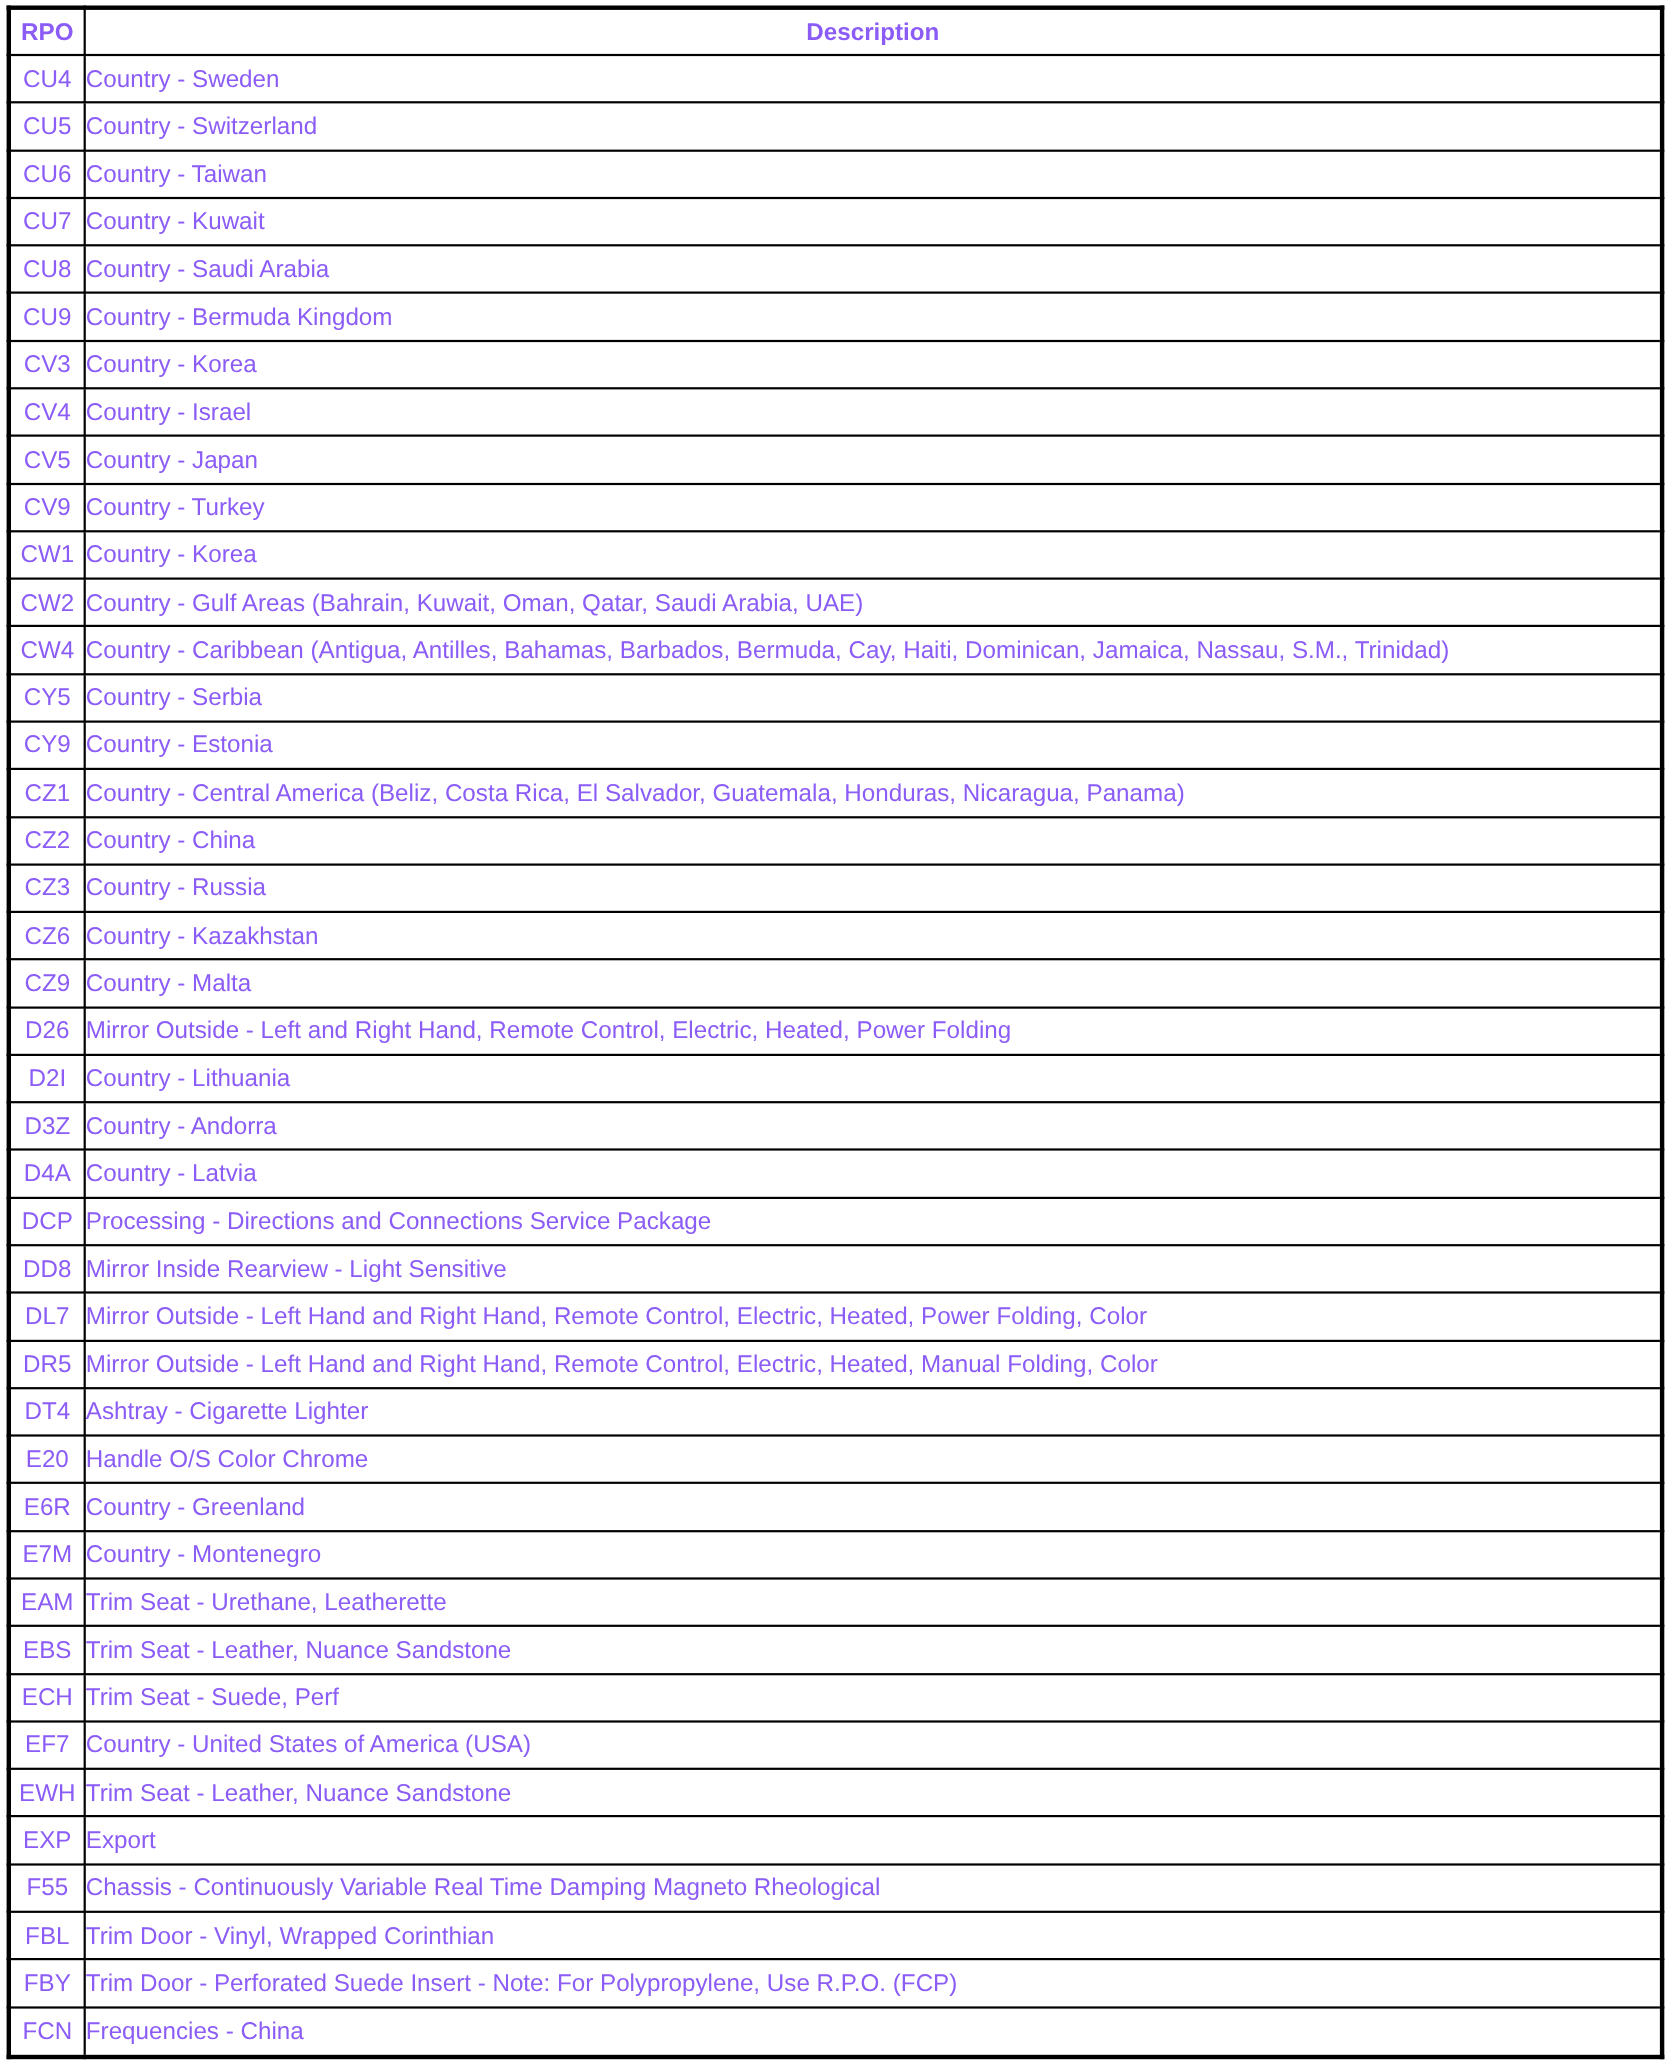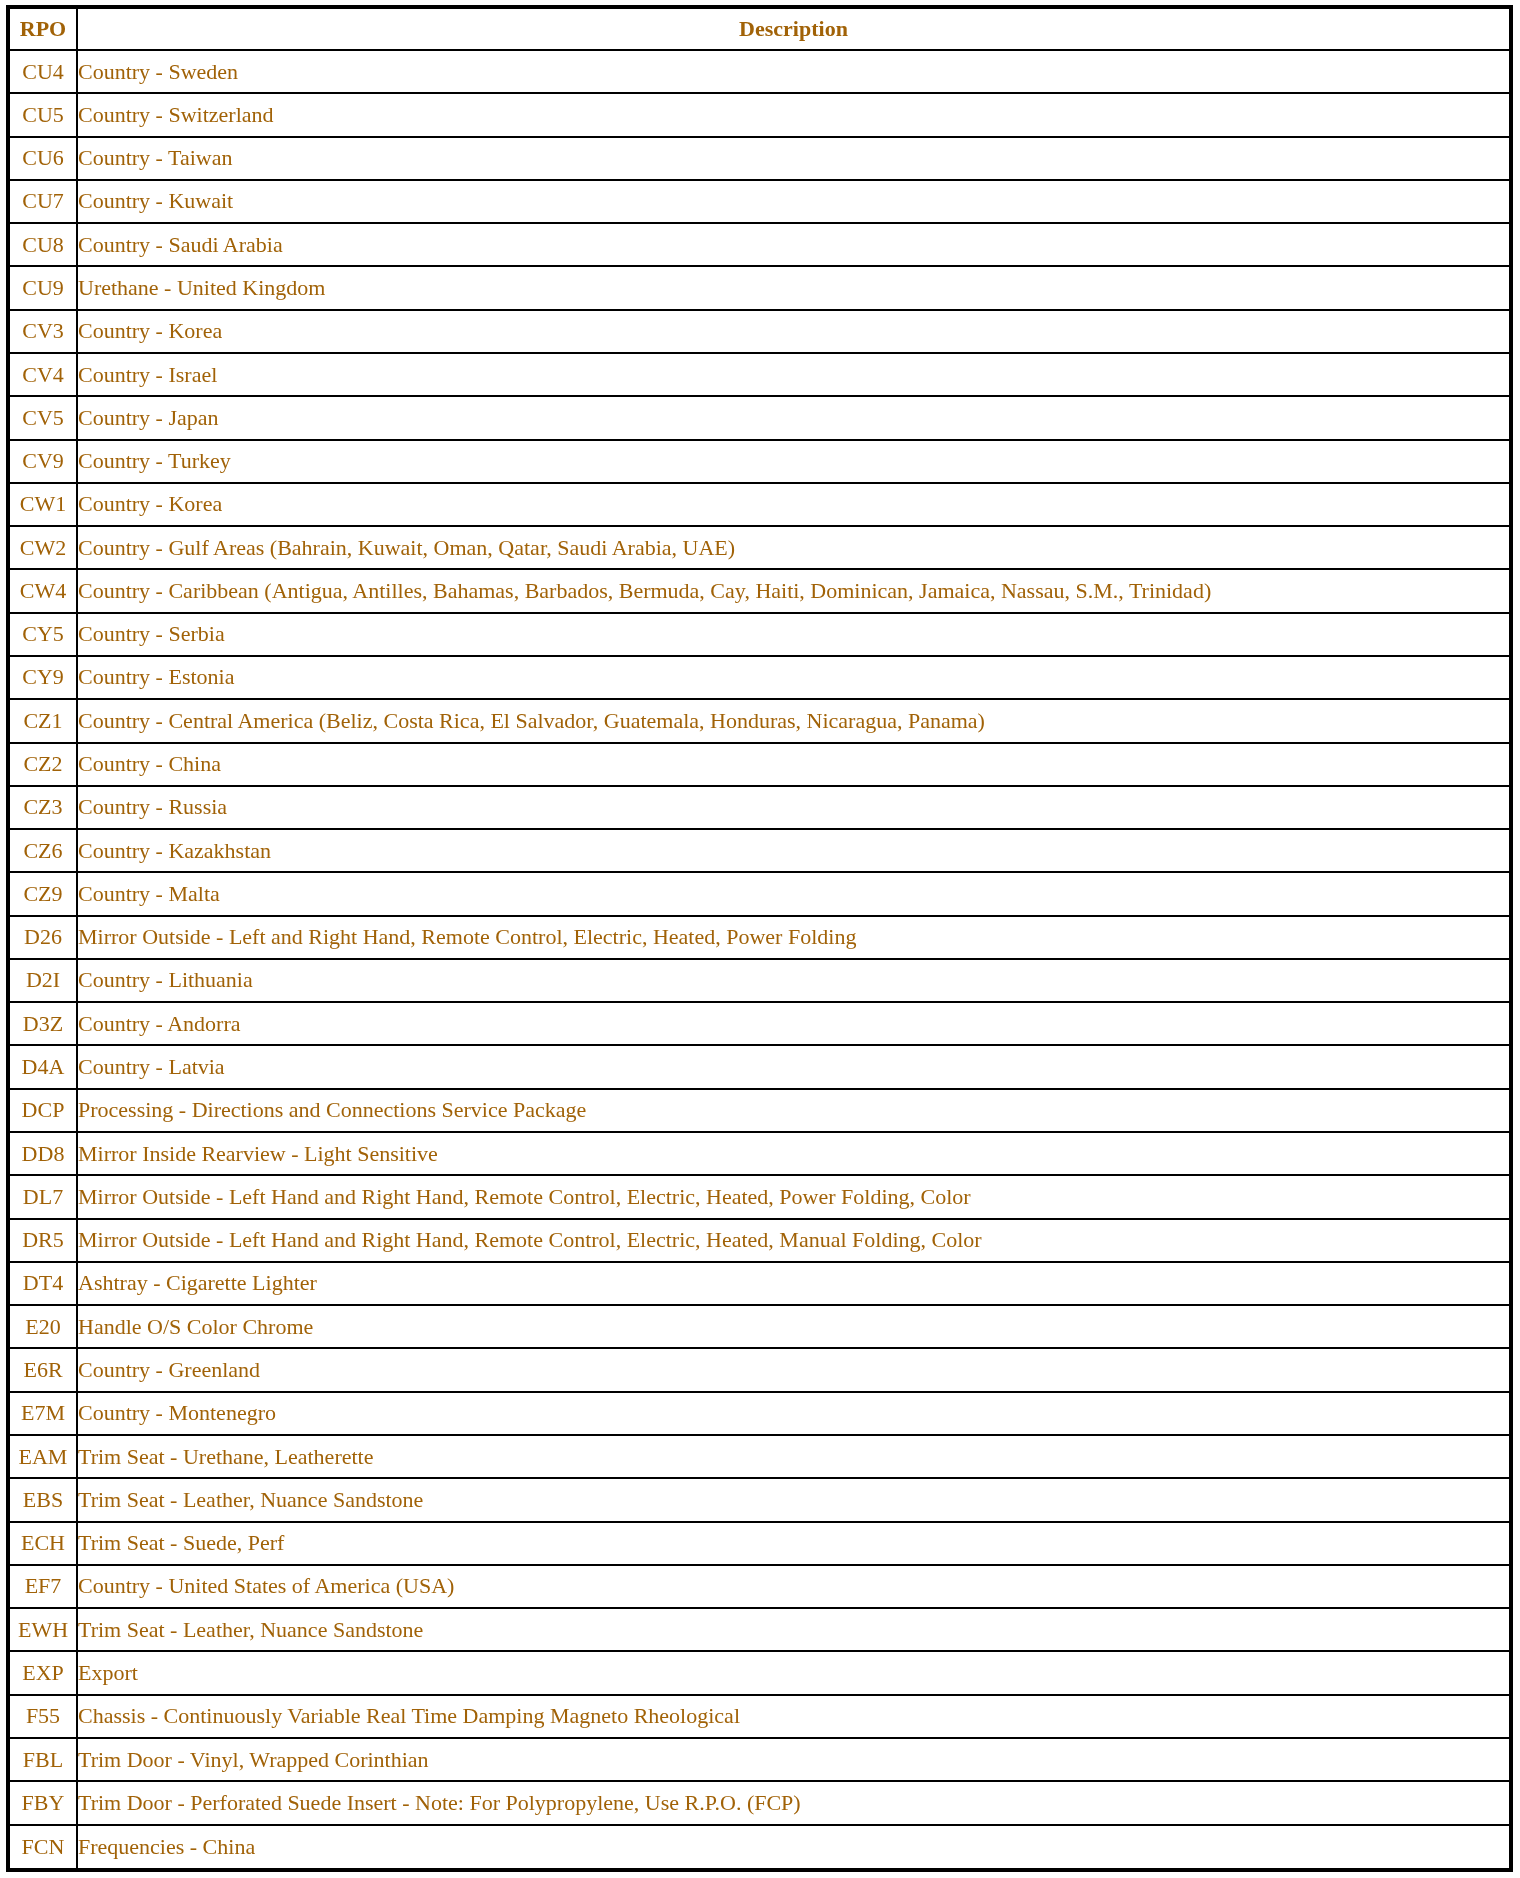--- a/index.html
+++ b/index.html
@@ -16,22 +16,22 @@
     height: 1878px;
     padding: 5px 7px 6px 6px;
     background: #ffffff;
   }
   table.rpo-table {
     width: 100%;
     height: 100%;
     border-collapse: collapse;
     table-layout: fixed;
     border: 4px solid #000000;
-    font-family: Liberation Serif, serif;
-    color: #a16207;
+    font-family: Liberation Sans, sans-serif;
+    color: #8b5cf6;
   }
   table.rpo-table th,
   table.rpo-table td {
     border: 2px solid #000000;
     font-size: 22px;
     line-height: 1.1;
     vertical-align: middle;
     white-space: nowrap;
     overflow: hidden;
     padding: 0;
@@ -84,21 +84,21 @@
         <tr>
           <td class="rpo-cell">CU7</td>
           <td class="desc-cell">Country - Kuwait</td>
         </tr>
         <tr>
           <td class="rpo-cell">CU8</td>
           <td class="desc-cell">Country - Saudi Arabia</td>
         </tr>
         <tr>
           <td class="rpo-cell">CU9</td>
-          <td class="desc-cell">Urethane - United Kingdom</td>
+          <td class="desc-cell">Country - Bermuda Kingdom</td>
         </tr>
         <tr>
           <td class="rpo-cell">CV3</td>
           <td class="desc-cell">Country - Korea</td>
         </tr>
         <tr>
           <td class="rpo-cell">CV4</td>
           <td class="desc-cell">Country - Israel</td>
         </tr>
         <tr>

